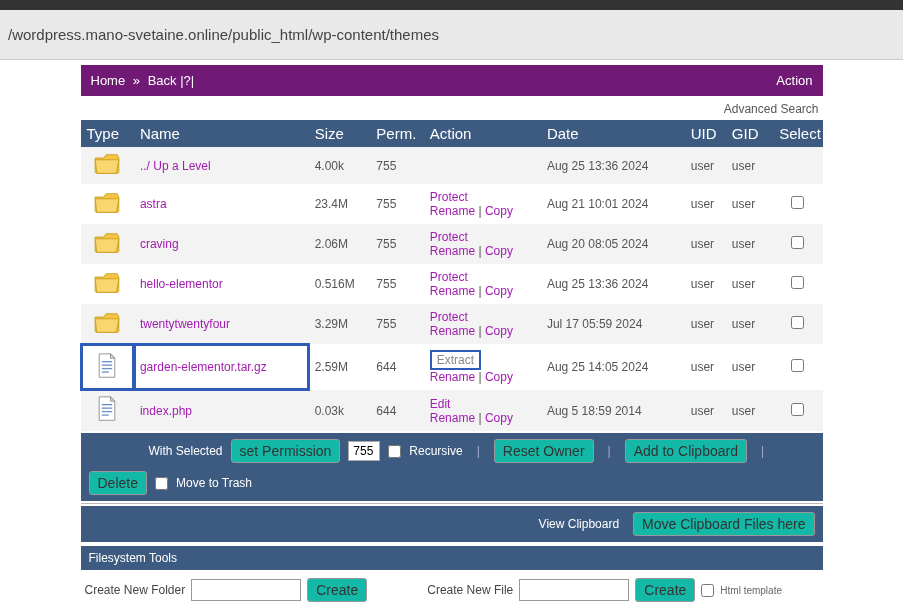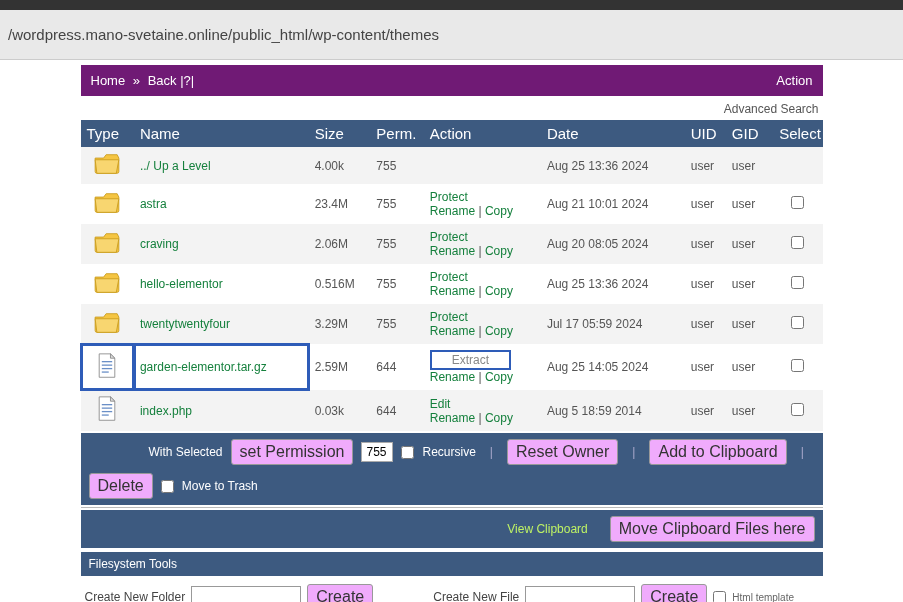--- a/index.html
+++ b/index.html
@@ -19,31 +19,31 @@
   table.files tr.even td { background: #fff; }
   .col-type { width: 52px; }
   .col-name { width: 170px; }
   .col-size { width: 60px; }
   .col-perm { width: 52px; }
   .col-action { width: 114px; }
   .col-date { width: 140px; margin-left: 40px; }
   .col-uid { width: 40px; }
   .col-gid { width: 46px; }
   .col-select { width: 48px; text-align: center; }
-  .alink { color: #15803d; cursor: pointer; }
+  .alink { color: #a21caf; cursor: pointer; }
   .icon-folder { width: 28px; height: 22px; }
   .icon-file { width: 22px; height: 26px; }
   .highlight-row { outline: 3px solid #2e5cb8; outline-offset: -2px; }
-  .highlight-action { border: 2px solid #2e5cb8; padding: 1px 20px; display: inline-block; color: #888; }
+  .highlight-action { border: 2px solid #2e5cb8; padding: 1px 5px; display: inline-block; color: #888; }
   .bar-dark { background: #3d5a80; color: #fff; padding: 6px 8px; font-size: 12px; display: flex; align-items: center; gap: 8px; flex-wrap: wrap; margin-top: 2px; }
   .bar-dark .spacer-vert { margin: 0 6px; color: #aac; }
   .bar-dark input[type=text] { font-size: 12px; padding: 2px 4px; border: 1px solid #aaa; }
-  .btn { background: #f0abfc; border: 1px solid #999; border-radius: 3px; padding: 3px 8px; font-size: 16px; cursor: pointer; color: #333; }
+  .btn { background: #14b8a6; border: 1px solid #999; border-radius: 3px; padding: 3px 8px; font-size: 14px; cursor: pointer; color: #333; }
   .clip-bar { background: #3d5a80; color: #fff; padding: 6px 8px; text-align: right; margin-top: 2px; display: flex; justify-content: flex-end; gap: 6px; align-items: center; }
-  .clip-bar .vlink { color: #bef264; margin-right: 16px; }
+  .clip-bar .vlink { color: #ffffff; margin-right: 8px; }
   .note { font-size: 12px; color: #444; text-align: center; padding: 6px 4px; border-top: 1px solid #ccc; }
   .tools-head { background: #3d5a80; color: #fff; padding: 5px 8px; font-size: 12px; margin-top: 4px; }
   .tools-row { display: flex; align-items: center; gap: 10px; padding: 8px 4px; font-size: 12px; color: #444; flex-wrap: wrap; }
   .tools-row input[type=text] { border: 1px solid #999; padding: 3px 4px; font-size: 12px; }
   .tools-row .seg { display: flex; align-items: center; gap: 6px; }
   .small-note { font-size: 10px; color: #666; }
   input[type=checkbox] { width: 13px; height: 13px; }
   hr.sep-line { border: none; border-top: 1px solid #bbb; margin: 2px 0; }
 </style>
 </head>

